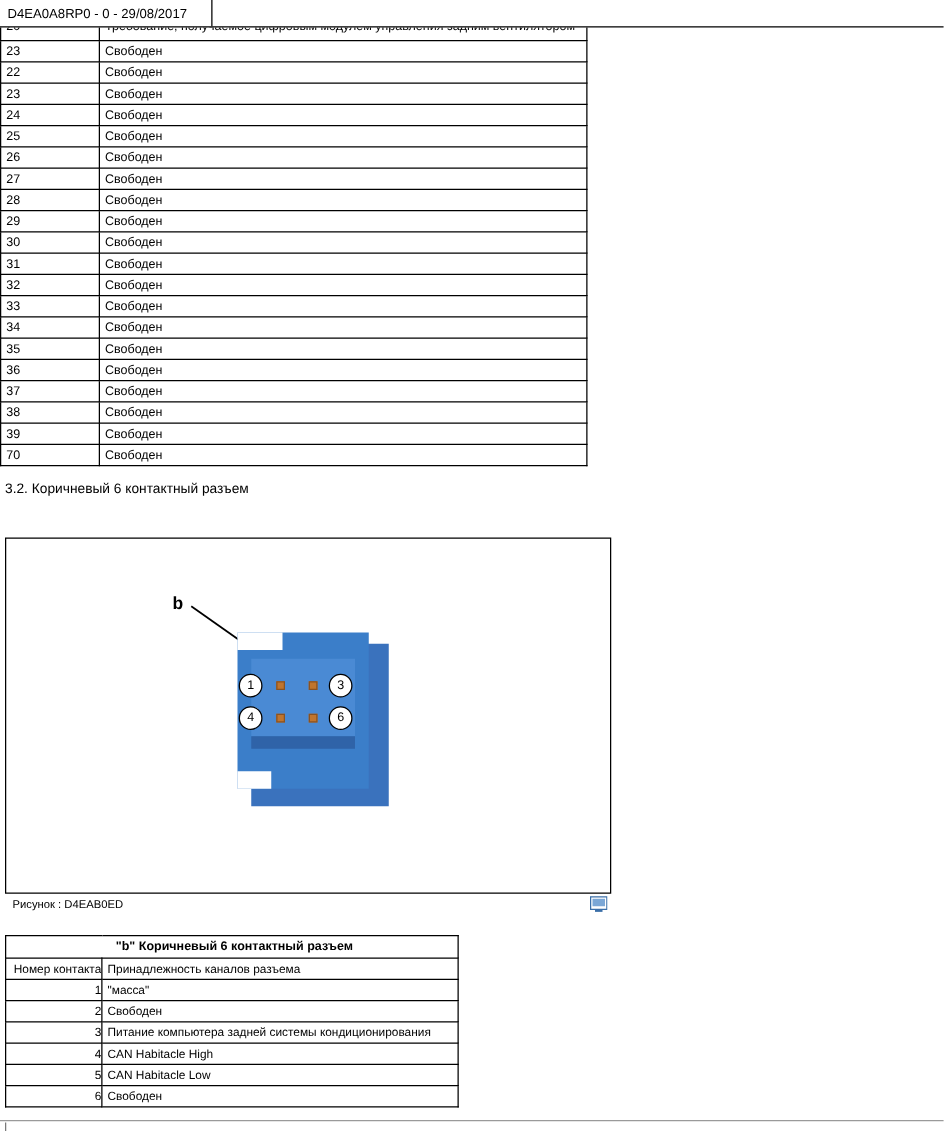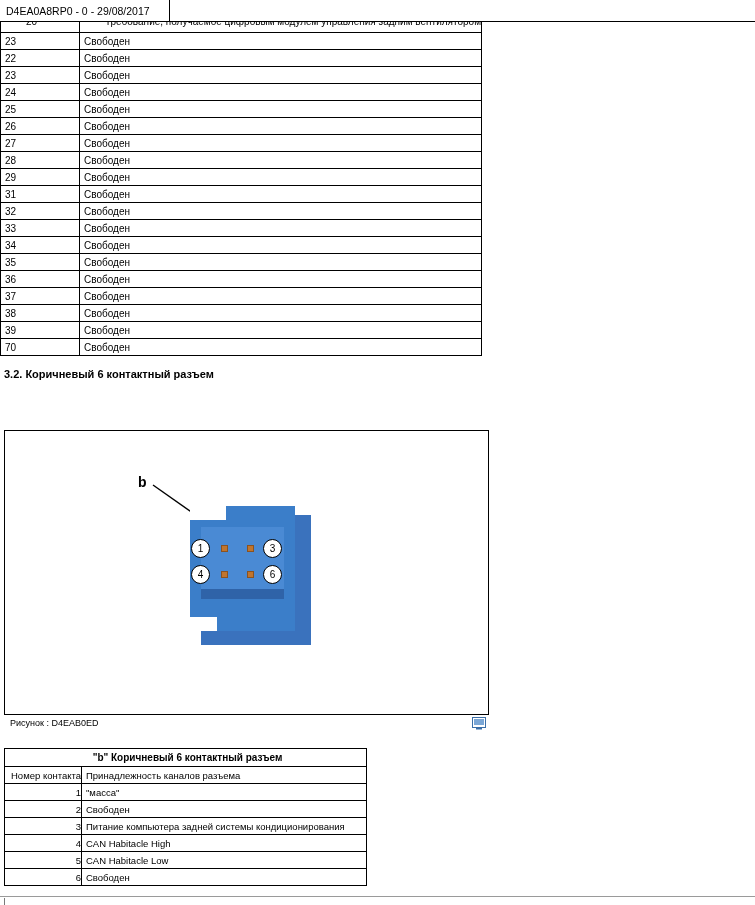--- a/index.html
+++ b/index.html
@@ -70,27 +70,26 @@
     height: 10px;
     line-height: 8px;
     padding-top: 0;
     position: relative;
     border-top: none;
   }
   .clipped-row td span {
     position: relative;
     top: -5px;
     display: inline-block;
-    margin-left: 21px;
   }
 
   
   .section-heading {
     font-size: 11px;
-    font-weight: bold;
+    font-weight: normal;
     margin: 12px 0 0 4px;
   }
 
   
   .figure-frame {
     position: absolute;
     left: 4px;
     top: 430px;
     width: 485px;
     height: 285px;
@@ -297,20 +296,24 @@
     </tr>
     <tr>
       <td class="num">28</td>
       <td class="desc">Свободен</td>
     </tr>
     <tr>
       <td class="num">29</td>
       <td class="desc">Свободен</td>
     </tr>
     <tr>
+      <td class="num">30</td>
+      <td class="desc">Свободен</td>
+    </tr>
+    <tr>
       <td class="num">31</td>
       <td class="desc">Свободен</td>
     </tr>
     <tr>
       <td class="num">32</td>
       <td class="desc">Свободен</td>
     </tr>
     <tr>
       <td class="num">33</td>
       <td class="desc">Свободен</td>

